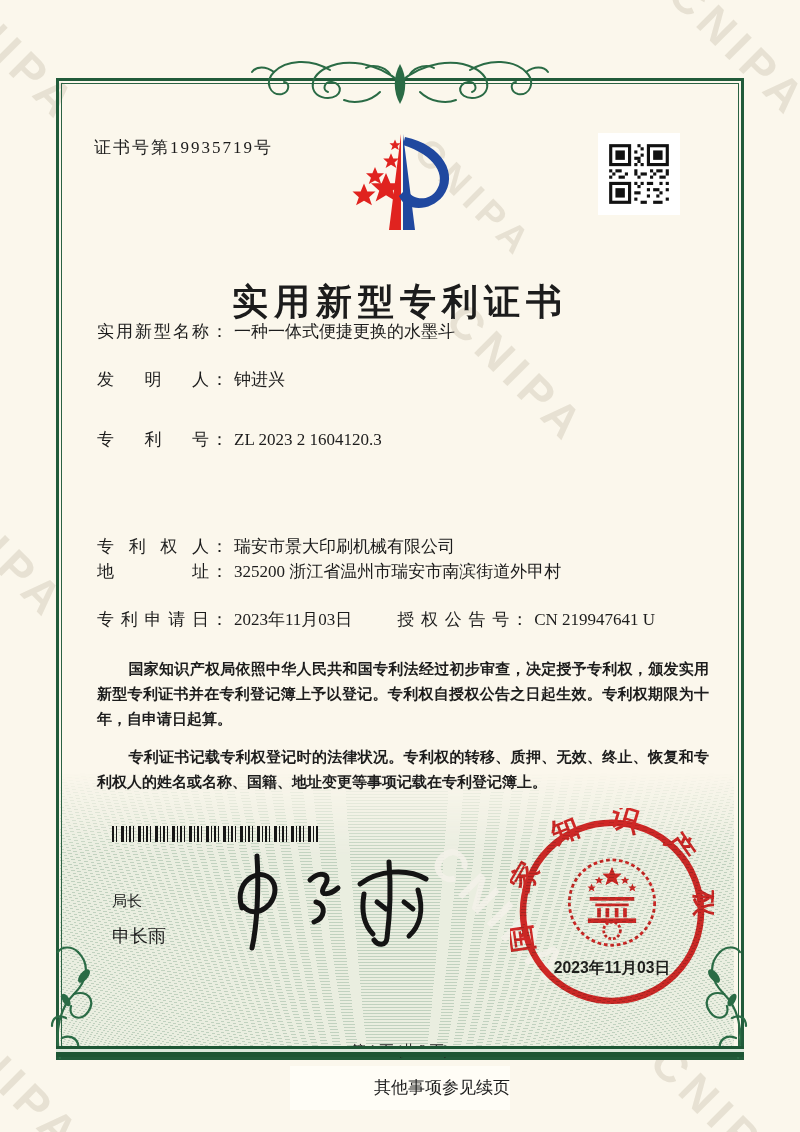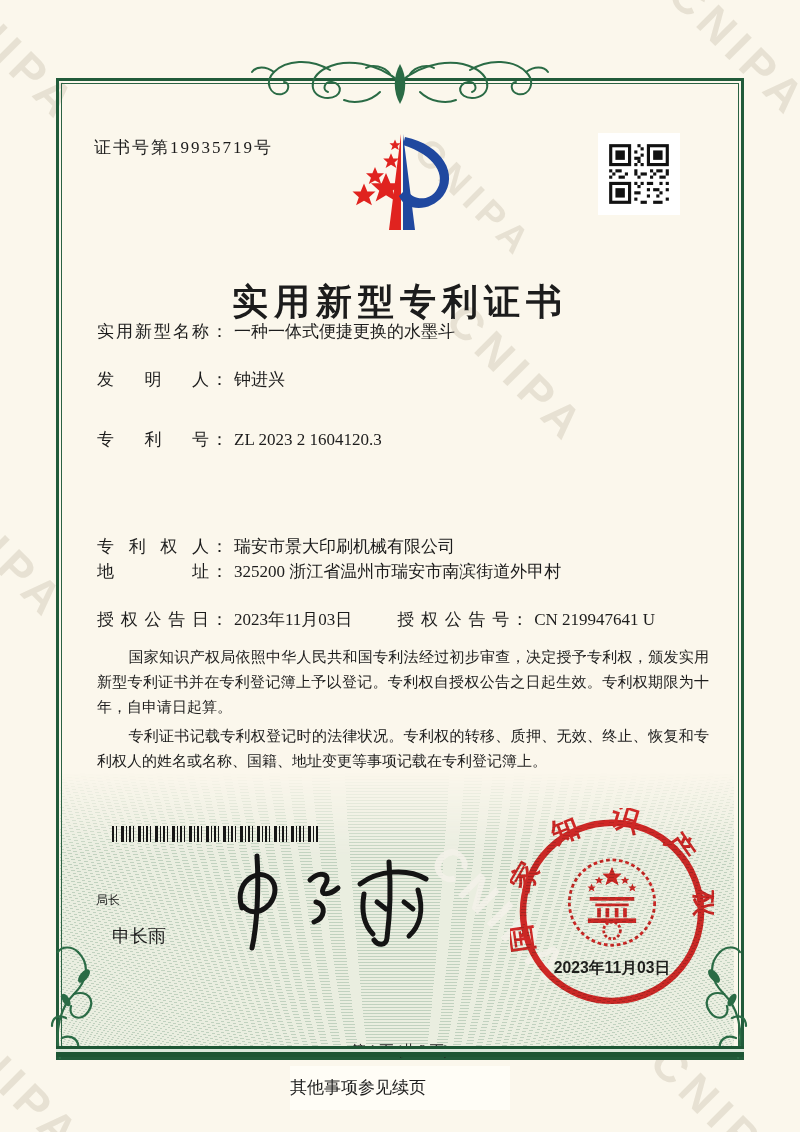--- a/index.html
+++ b/index.html
@@ -67,47 +67,47 @@
     display:inline-block; width:112px; text-align:justify; text-align-last:justify;
     vertical-align:bottom;
   }
   .f-colon{display:inline-block; margin:0 6px 0 2px;}
   .grant-first{display:inline-block; width:296px;}
   
   .paras{
     position:absolute; left:97px; top:645px; width:612px; z-index:3;
     font-size:15px; line-height:1.68; text-align:justify;
   }
-  .paras p{margin:0 0 3px 0; text-indent:2.1em;}
+  .paras p{margin:12px 0 3px 0; text-indent:2.1em;font-weight:bold;}
   
   .barcode{
     position:absolute; left:112px; top:826px; width:206px; height:16px; z-index:3;
     background:repeating-linear-gradient(90deg,
       #161616 0 2px, transparent 2px 4px,
       #161616 4px 5px, transparent 5px 9px,
       #161616 9px 12px, transparent 12px 14px,
       #161616 14px 15px, transparent 15px 17px);
   }
   .signer-title{
-    position:absolute; left:96px; top:892px; font-size:12px; z-index:3;
+    position:absolute; left:112px; top:892px; font-size:15px; z-index:3;
     font-family:"Liberation Sans","DejaVu Sans",sans-serif;
   }
   .signer-name{
     position:absolute; left:112px; top:924px; font-size:18px; z-index:3;
     font-family:"Liberation Sans","DejaVu Sans",sans-serif;
   }
   .signature{position:absolute; left:212px; top:848px; z-index:3;}
   .seal{position:absolute; left:510px; top:808px; z-index:5; mix-blend-mode:multiply;}
   .page-note{
     position:absolute; left:0; top:1042px; width:800px; text-align:center;
     font-size:14px; z-index:4;
   }
   .cont-box{
     position:absolute; left:290px; top:1066px; width:220px; height:44px;
-    background:#fffdf6; z-index:3; text-align:left; line-height:44px; font-size:17px;
+    background:#fffdf6; z-index:3; text-align:right; line-height:44px; font-size:17px;
   }
 </style>
 </head>
 <body>
 
 <div class="page">
 
   <div class="wm" style="left:-34px; top:-30px;">CNIPA</div>
   <div class="wm" style="left:696px; top:-34px;">CNIPA</div>
   <div class="wm small" style="left:436px; top:130px;">CNIPA</div>
@@ -244,21 +244,21 @@
     <span class="f-label">专利号</span><span class="f-colon">：</span><span>ZL 2023 2 1604120.3</span>
   </div>
   <div class="field-row" style="top:535px;">
     <span class="f-label">专利权人</span><span class="f-colon">：</span><span>瑞安市景大印刷机械有限公司</span>
   </div>
   <div class="field-row" style="top:560px;">
     <span class="f-label">地址</span><span class="f-colon">：</span><span>325200 浙江省温州市瑞安市南滨街道外甲村</span>
   </div>
   <div class="field-row" style="top:608px;">
     <span class="grant-first">
-      <span class="f-label">授权公告日</span><span class="f-colon">：</span><span>2023年11月03日</span>
+      <span class="f-label">专利申请日</span><span class="f-colon">：</span><span>2023年11月03日</span>
     </span>
     <span>
       <span class="f-label">授权公告号</span><span class="f-colon">：</span><span>CN 219947641 U</span>
     </span>
   </div>
 
   <div class="paras">
     <p>国家知识产权局依照中华人民共和国专利法经过初步审查，决定授予专利权，颁发实用新型专利证书并在专利登记簿上予以登记。专利权自授权公告之日起生效。专利权期限为十年，自申请日起算。</p>
     <p>专利证书记载专利权登记时的法律状况。专利权的转移、质押、无效、终止、恢复和专利权人的姓名或名称、国籍、地址变更等事项记载在专利登记簿上。</p>
   </div>

